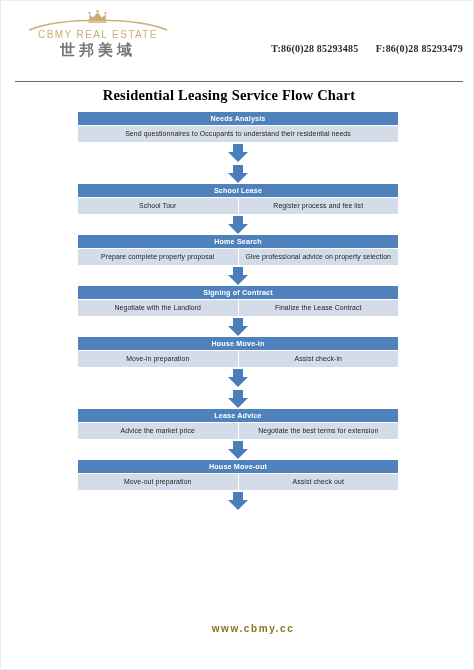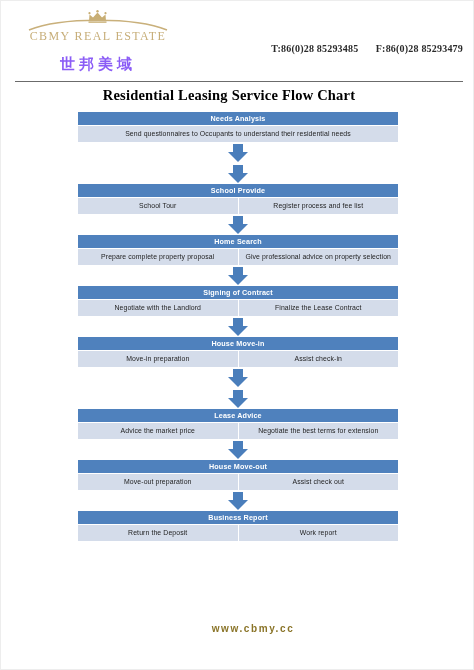--- a/index.html
+++ b/index.html
@@ -34,32 +34,32 @@
     left: 22px;
     top: 8px;
     width: 150px;
     text-align: center;
   }
   .crown-wrap {
     height: 22px;
     position: relative;
   }
   .logo-wordmark {
-    font-size: 12px;
+    font-size: 10px;
     letter-spacing: 1.4px;
     color: #c7ae79;
-    font-family: Liberation Serif, serif;
+    font-family: Liberation Sans, sans-serif;
     margin-top: -2px;
   }
   .logo-cn {
     font-size: 15px;
     letter-spacing: 4px;
-    color: #8b5cf6;
+    color: #737373;
     font-family: "DejaVu Sans", sans-serif;
-    margin-top: 11px;
+    margin-top: 1px;
     font-weight: bold;
   }
   .contact-line {
     position: absolute;
     right: 10px;
     top: 42px;
     font-family: "Liberation Serif", serif;
     font-size: 10px;
     font-weight: bold;
     color: #2a2a2a;
@@ -225,21 +225,21 @@
           <div class="head"></div>
         </div>
       </div>
       <div class="arrow-gap">
         <div class="block-arrow">
           <div class="shaft"></div>
           <div class="head"></div>
         </div>
       </div>
       <div class="stage">
-        <div class="stage-header">School Provide</div>
+        <div class="stage-header">School Lease</div>
         <div class="stage-body">
           <div class="cell">School Tour</div>
           <div class="divider"></div>
           <div class="cell">Register process and fee list</div>
         </div>
       </div>
       <div class="arrow-gap">
         <div class="block-arrow">
           <div class="shaft"></div>
           <div class="head"></div>
@@ -314,25 +314,17 @@
           <div class="divider"></div>
           <div class="cell">Assist check out</div>
         </div>
       </div>
       <div class="arrow-gap">
         <div class="block-arrow">
           <div class="shaft"></div>
           <div class="head"></div>
         </div>
       </div>
-      <div class="stage">
-        <div class="stage-header">Business Report</div>
-        <div class="stage-body">
-          <div class="cell">Return the Deposit</div>
-          <div class="divider"></div>
-          <div class="cell">Work report</div>
-        </div>
-      </div>
     </div>
 
   <div class="footer">www.cbmy.cc</div>
 
 </div>
 
 </body></html>

